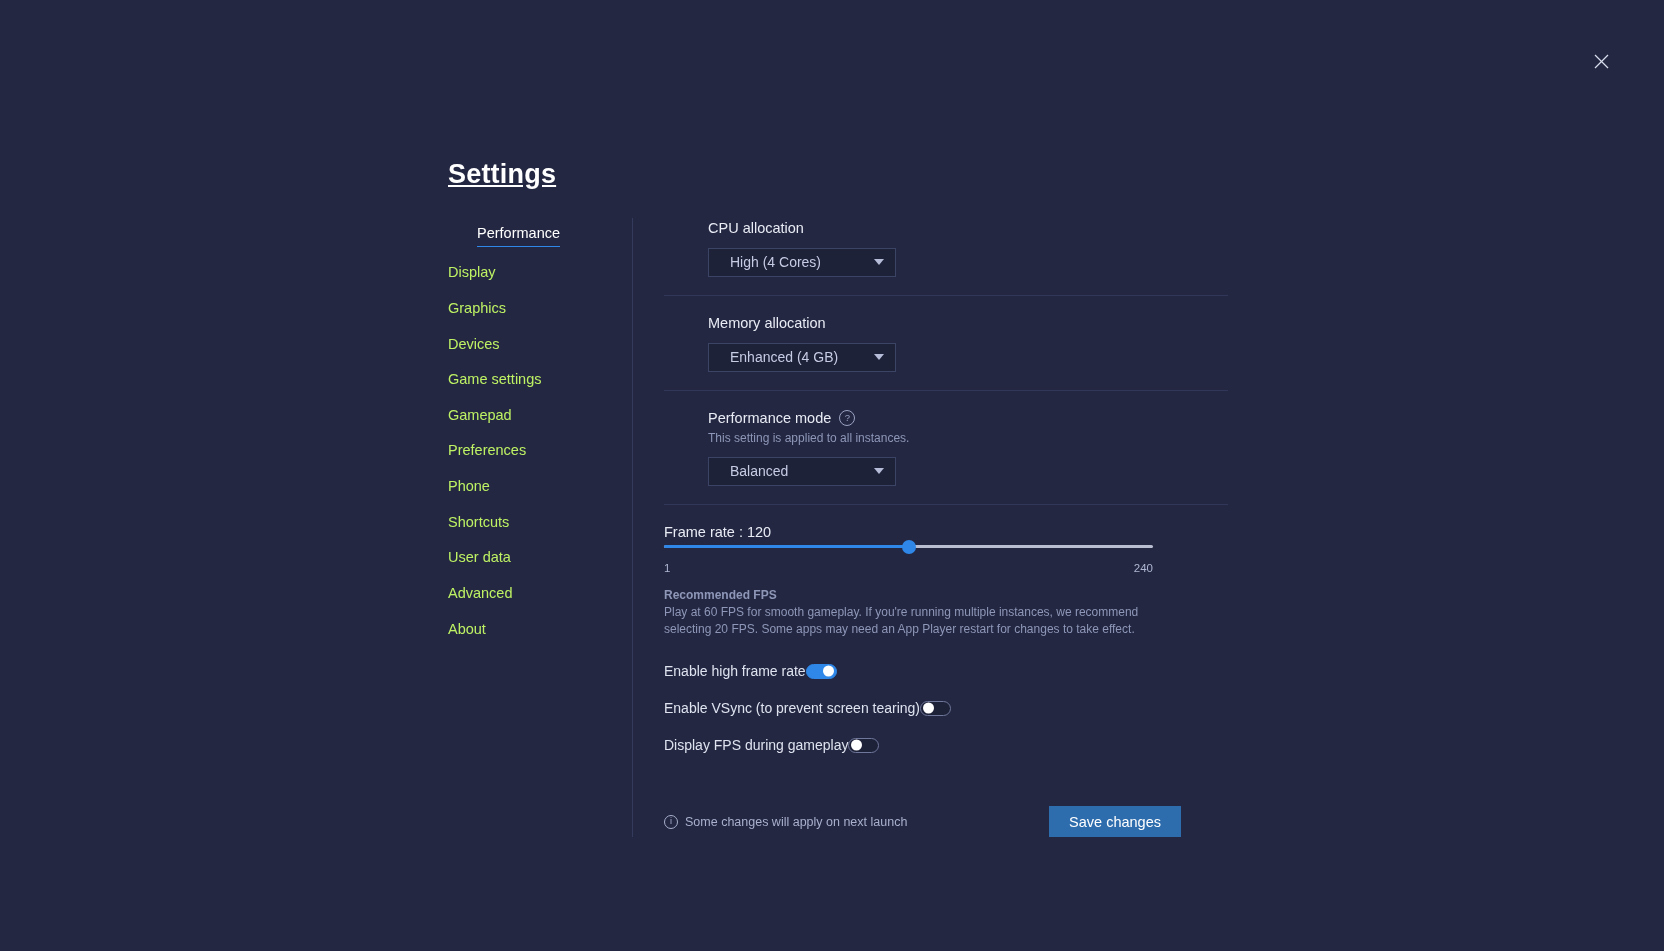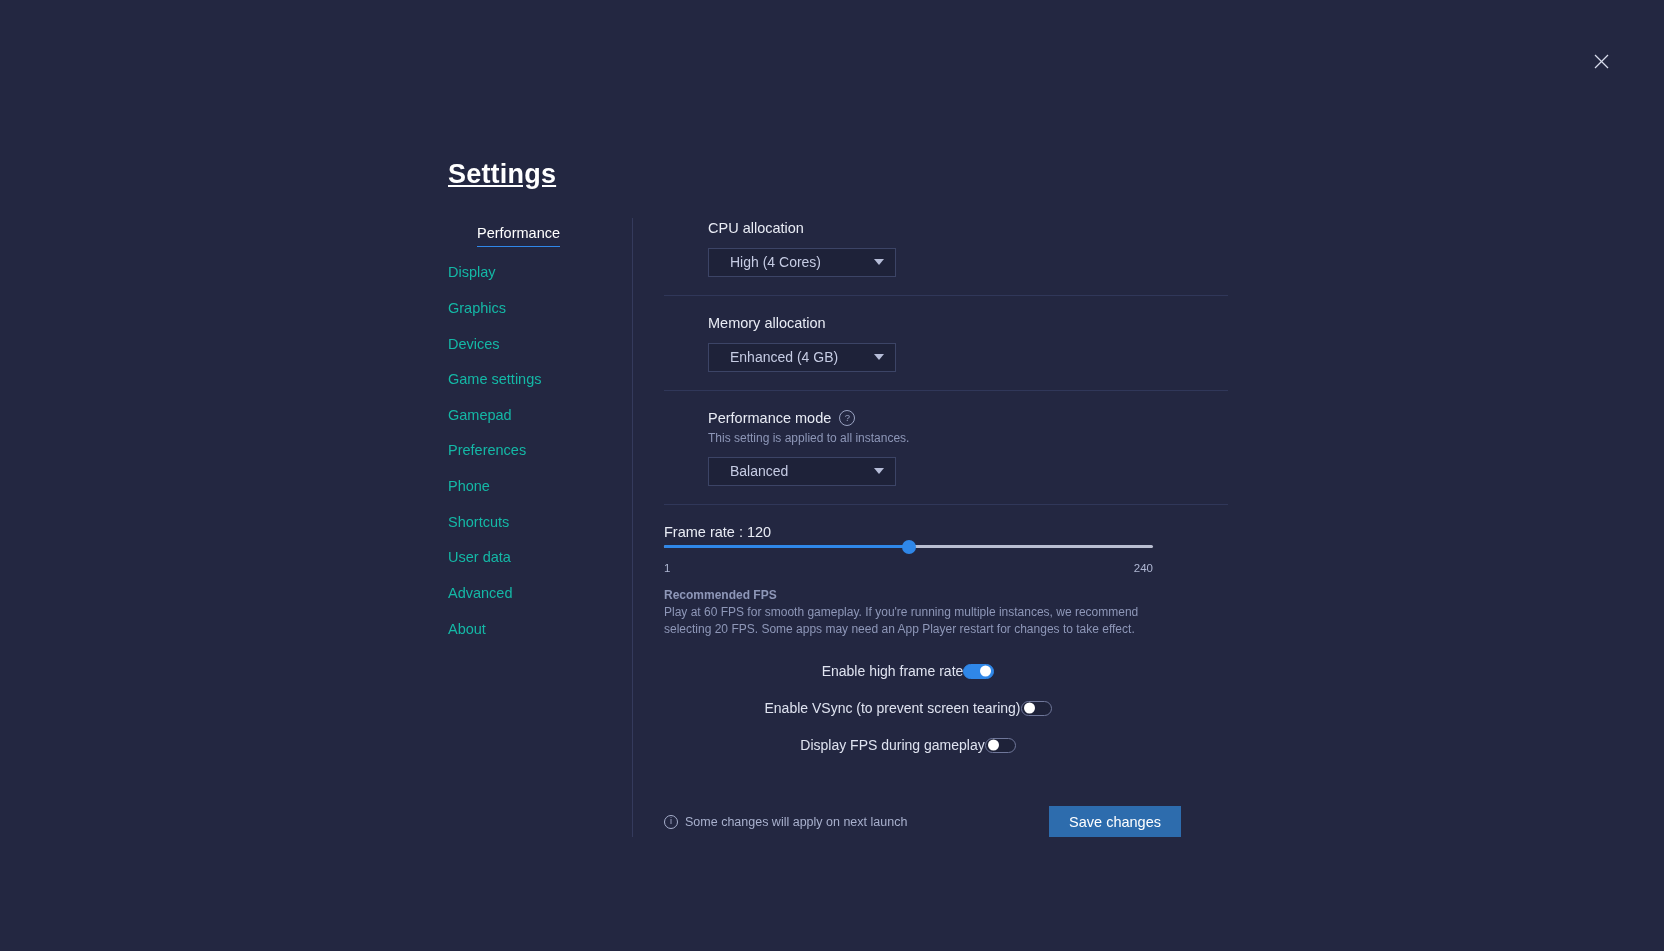--- a/index.html
+++ b/index.html
@@ -54,21 +54,21 @@
   }
 
   
   #sidebar {
     width: 184px;
     flex: 0 0 184px;
     padding-top: 6px;
   }
   .sidebar-item {
     font-size: 14.5px;
-    color: #14b8a6;
+    color: #bef264;
     padding: 0 0 1px 0;
     margin-bottom: 16.5px;
     cursor: pointer;
     display: inline-block;
     width: auto;
     line-height: 1.25;
     white-space: nowrap;
   }
   .sidebar-row { display: block; }
   .sidebar-item.active {
@@ -211,21 +211,21 @@
     line-height: 1.45;
     margin-top: 2px;
     max-width: 480px;
   }
 
   
   #toggle-list { margin-top: 16px; }
   .toggle-row {
     display: flex;
     align-items: center;
-    justify-content: center;
+    justify-content: flex-start;
     height: 26px;
     margin-bottom: 11px;
     width: 488px;
   }
   .toggle-row-label {
     font-size: 14px;
     color: #dfe3f0;
   }
   .toggle {
     width: 31px;

